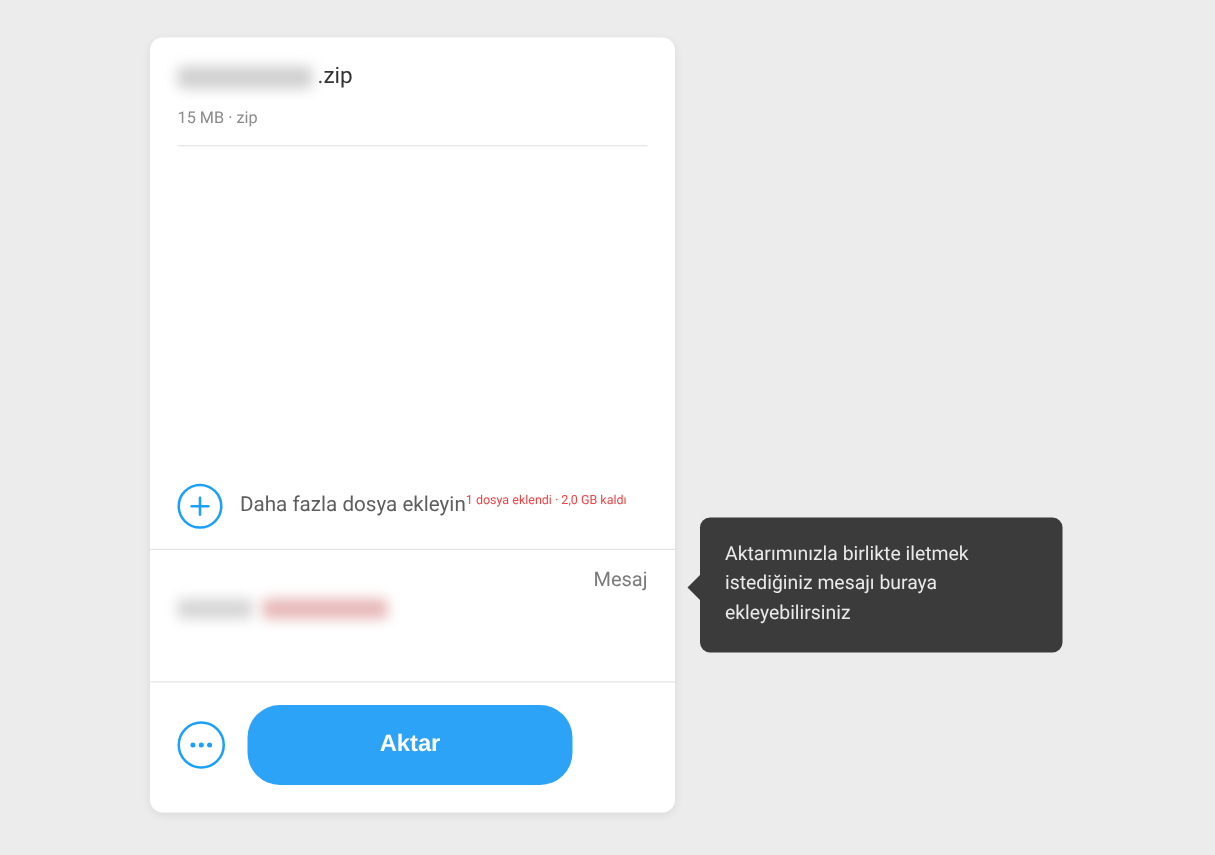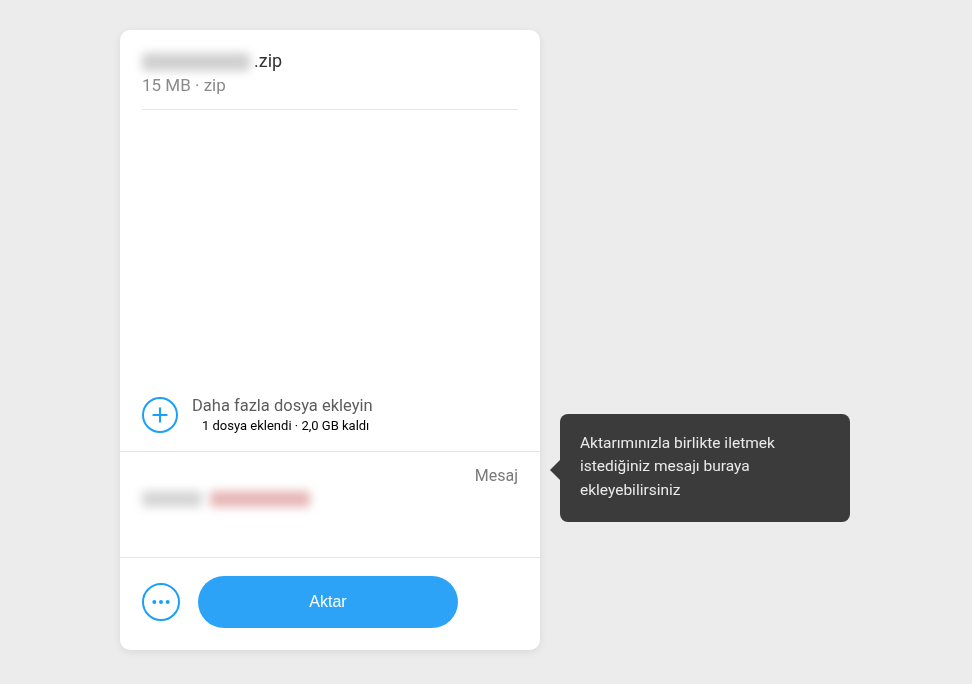--- a/index.html
+++ b/index.html
@@ -46,23 +46,23 @@
       border-radius: 4px;
       filter: blur(5px);
       display: inline-block;
     }
     .file-ext {
       font-size: 18px;
       color: #333;
       font-weight: 400;
     }
     .file-meta {
-      font-size: 17px;
+      font-size: 13px;
       color: #8a8a8a;
-      margin-top: 4px;
+      margin-top: 16px;
     }
     .spacer {
       flex: 1;
     }
     .add-more {
       display: flex;
       align-items: center;
       gap: 14px;
       padding: 0 22px 16px 22px;
       cursor: pointer;
@@ -76,32 +76,31 @@
       align-items: center;
       justify-content: center;
       flex-shrink: 0;
     }
     .plus-circle svg {
       width: 20px;
       height: 20px;
     }
     .add-more-text {
       display: flex;
-      flex-direction: column;
+      flex-direction: row;
     }
     .add-more-title {
       font-size: 16.5px;
       color: #5d5d5d;
       line-height: 1.35;
     }
     .add-more-sub {
-      font-size: 13px;
-      color: #000000;
+      font-size: 10px;
+      color: #ef4444;
       line-height: 1.35;
-      margin-left: 10px;
     }
     .divider {
       height: 1px;
       background: #e5e5e5;
     }
     .message-section {
       padding: 14px 22px 20px 22px;
       min-height: 105px;
     }
     .message-label {
@@ -148,27 +147,27 @@
       cursor: pointer;
       flex-shrink: 0;
     }
     .more-btn svg {
       width: 20px;
       height: 6px;
     }
     .transfer-btn {
       flex: 1;
       max-width: 260px;
-      height: 52px;
+      height: 64px;
       background: #2da3f7;
       border: none;
       border-radius: 26px;
       color: #ffffff;
-      font-size: 16px;
-      font-weight: 400;
+      font-size: 19px;
+      font-weight: 700;
       cursor: pointer;
     }
     .tooltip {
       position: absolute;
       left: 560px;
       top: 414px;
       width: 290px;
       background: #3b3b3b;
       color: #eaeaea;
       font-size: 15.5px;

